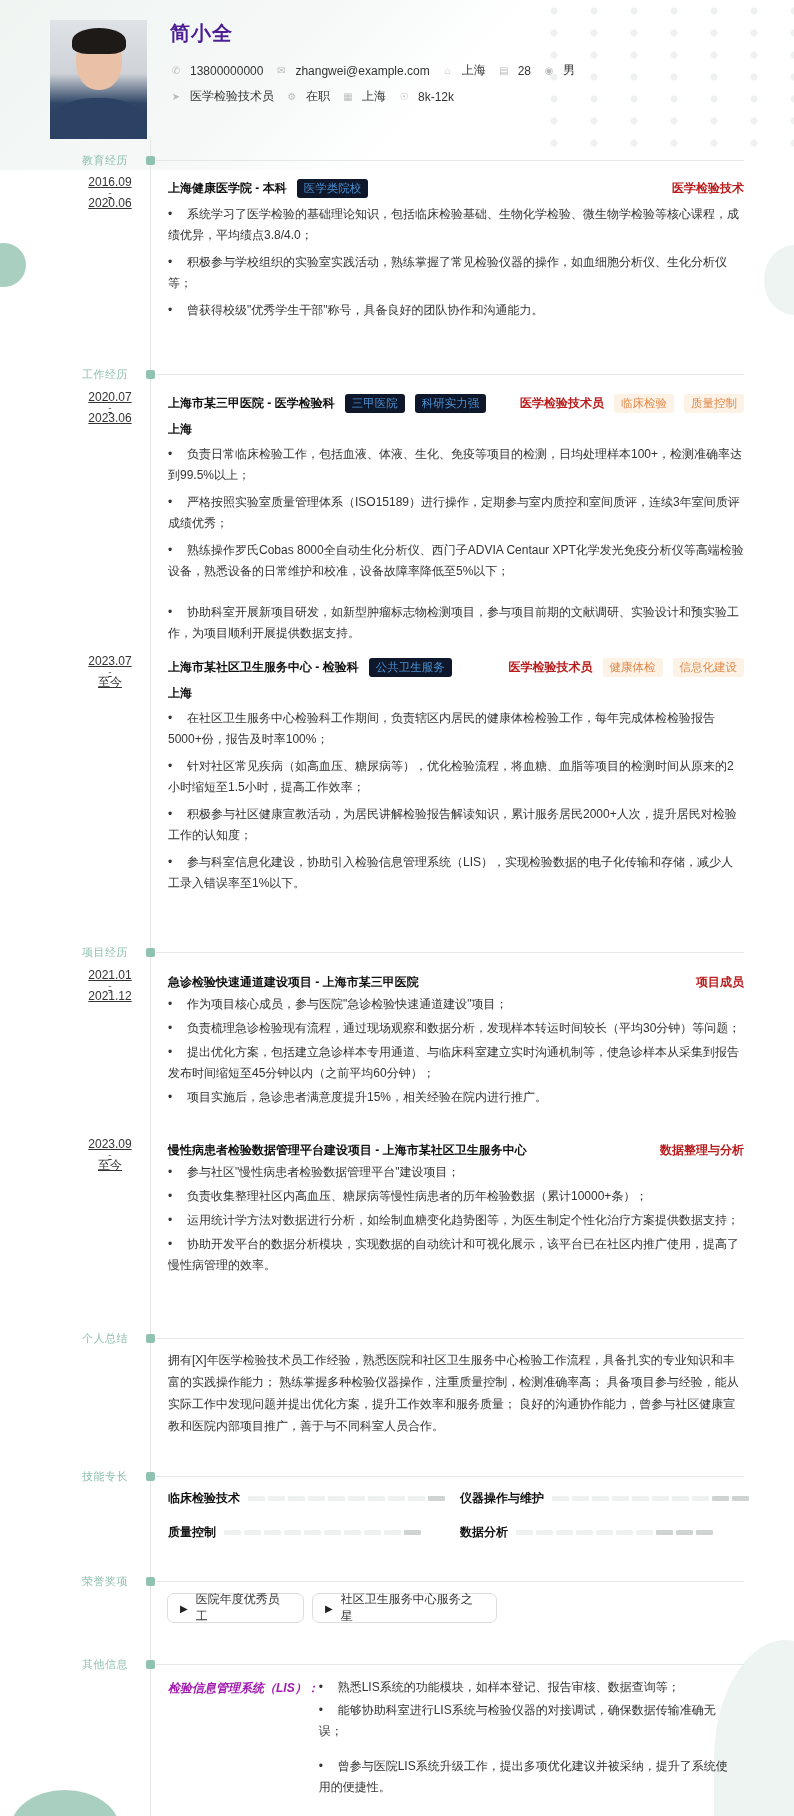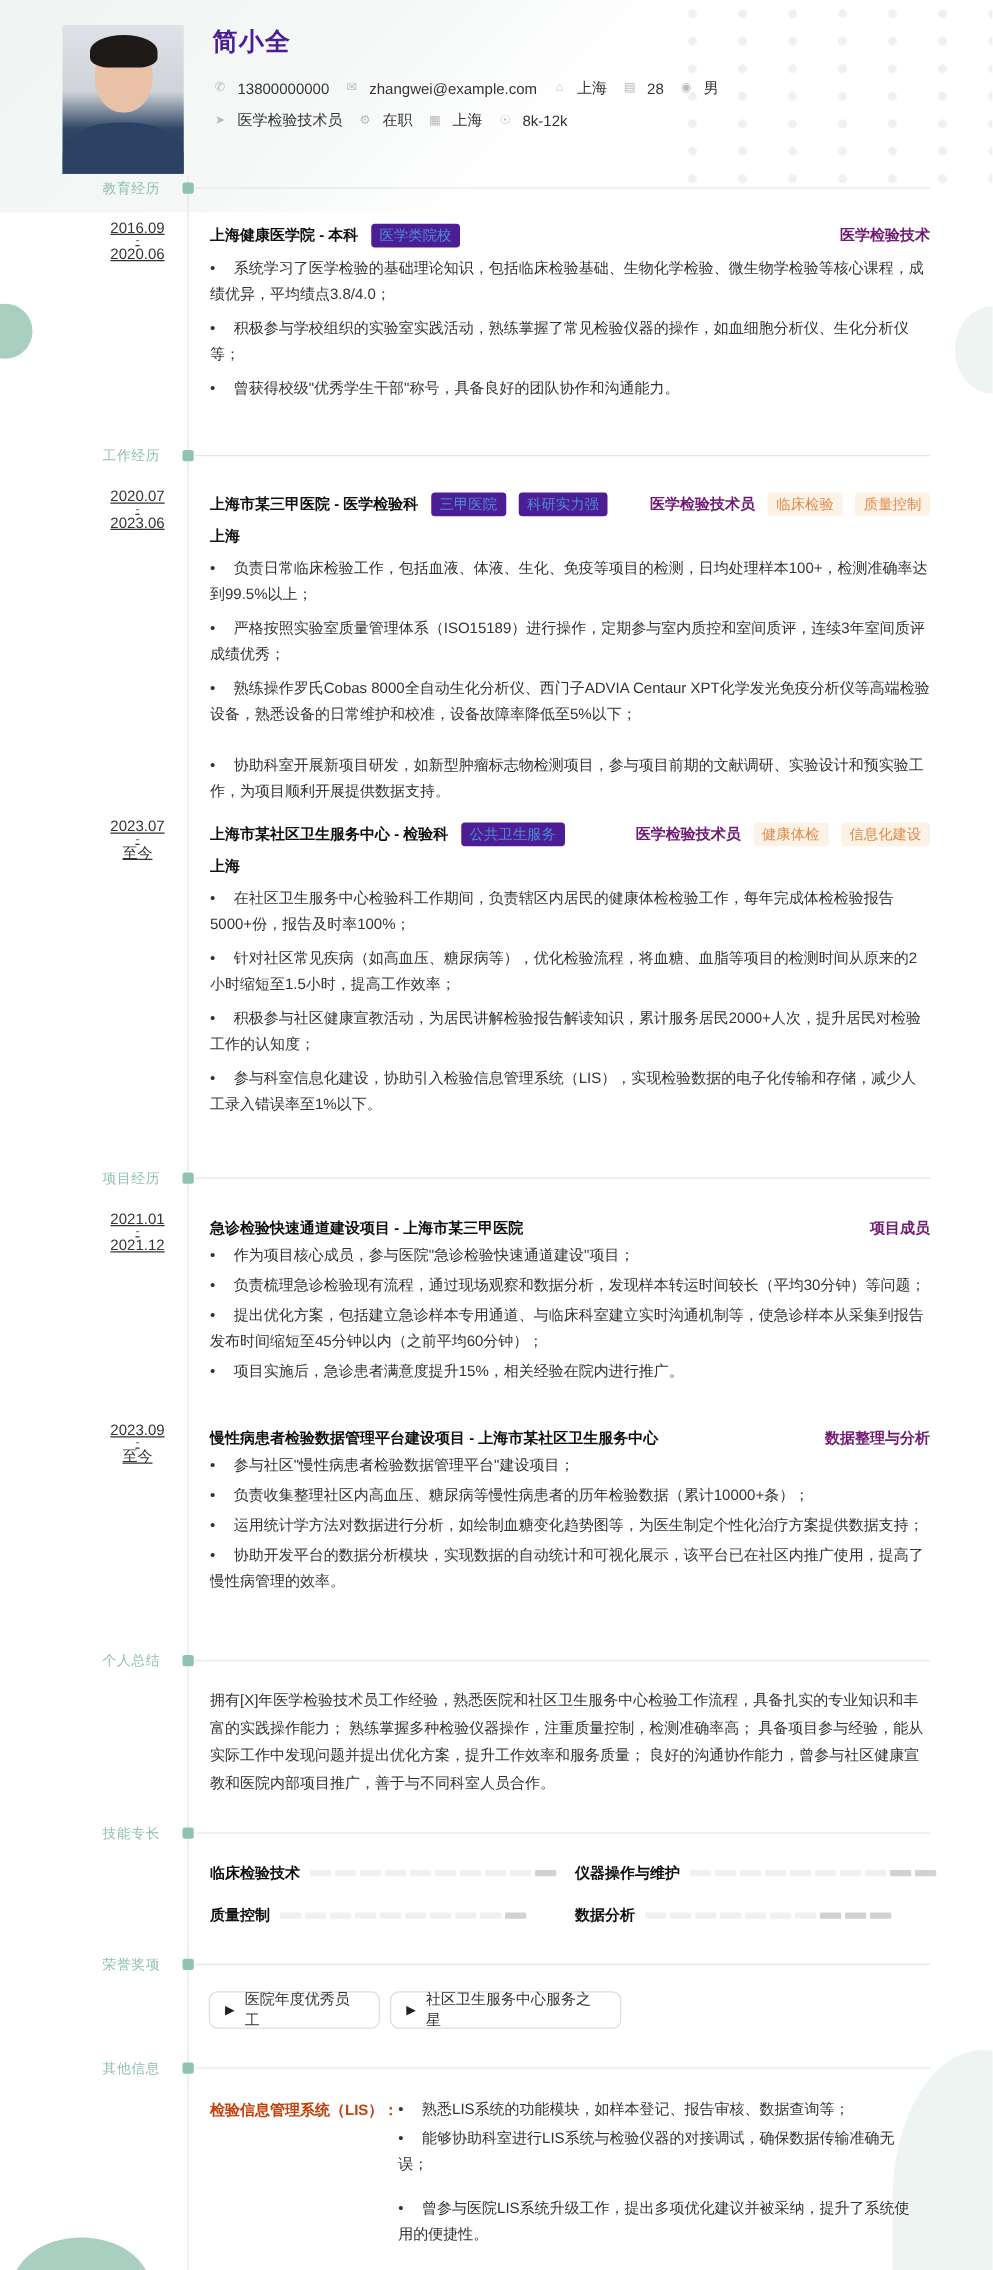--- a/index.html
+++ b/index.html
@@ -74,21 +74,21 @@
   .info-icon {
     display: inline-block; width: 12px; height: 12px; margin-right: 8px; color: #bbb;
     font-size: 10px; line-height: 12px; text-align: center;
   }
 
   
   .timeline-line {
     position: absolute; left: 150px; top: 140px; width: 1px; height: 1676px; background: #e3e6e5;
   }
   .section-header {
-    position: absolute; left: 0; width: 794px; height: 14px;
+    position: absolute; left: 0; width: 794px; height: 14px; margin-top: 10px;
   }
   .section-label {
     position: absolute; left: 82px; top: 0; font-size: 11px; color: #8fbfb0; letter-spacing: 0.5px;
   }
   .section-dot {
     position: absolute; left: 146px; top: 3px; width: 9px; height: 9px; border-radius: 2px;
     background: #8fc2b1;
   }
   .section-rule {
     position: absolute; left: 156px; top: 7px; width: 588px; height: 1px; background: #e6e8e7;
@@ -98,24 +98,24 @@
     line-height: 13px;
     text-decoration: underline;
   }
   .date-col .dash { font-size: 10px; color: #666; line-height: 8px; }
   .entry { position: absolute; left: 168px; width: 576px; }
   .entry-head { display: flex; align-items: center; height: 20px; font-size: 12px; }
   .entry-title { font-weight: bold; color: #111; }
   .tag {
     display: inline-block; font-size: 11.5px; padding: 2px 7px; border-radius: 3px; margin-left: 10px;
   }
-  .tag.blue { background: #4c1d95; color: #4a8fd0; }
+  .tag.blue { background: #0f172a; color: #4a8fd0; }
   .tag.orange { background: #fdf2e6; color: #e0894a; }
   .entry-right { margin-left: auto; display: flex; align-items: center; }
-  .entry-role { font-weight: bold; color: #701a75; }
+  .entry-role { font-weight: bold; color: #b91c1c; }
   .entry-loc { font-weight: bold; color: #111; margin-top: 8px; font-size: 12px; }
   ul.bullets { list-style: none; margin-top: 6px; }
   ul.bullets li {
     font-size: 12px; color: #333; line-height: 21px; margin-bottom: 6px; text-indent: 0;
   }
   ul.bullets.tight li { margin-bottom: 3px; }
   ul.bullets li .bul { display: inline-block; width: 19px; }
 
   .summary-text { font-size: 12px; color: #333; line-height: 22px; }
 
@@ -125,21 +125,21 @@
   .skill-bar { display: flex; gap: 3px; }
   .skill-bar span { display: inline-block; width: 17px; height: 5px; background: #eef1f0; border-radius: 1px; }
   .skill-bar span.on { background: #cfd3d2; }
 
   .award-btn {
     position: absolute; height: 30px; border: 1px solid #ddd; border-radius: 7px; background: #fff;
     font-size: 12px; color: #333; display: flex; align-items: center; padding: 0 12px;
   }
   .award-btn .tri { font-size: 10px; margin-right: 8px; color: #222; }
 
-  .other-label { font-weight: bold; font-size: 12px; color: #c2410c; white-space: nowrap; }
+  .other-label { font-weight: bold; font-size: 12px; color: #a21caf; white-space: nowrap; font-style: italic; }
 </style>
 </head>
 <body>
 
 <div class="bg-blob-tl"></div>
 <div class="bg-dots"></div>
 <div class="bg-circle-left"></div>
 <div class="bg-circle-right"></div>
 <div class="bg-circle-bl"></div>
 <div class="bg-blob-br"></div>

